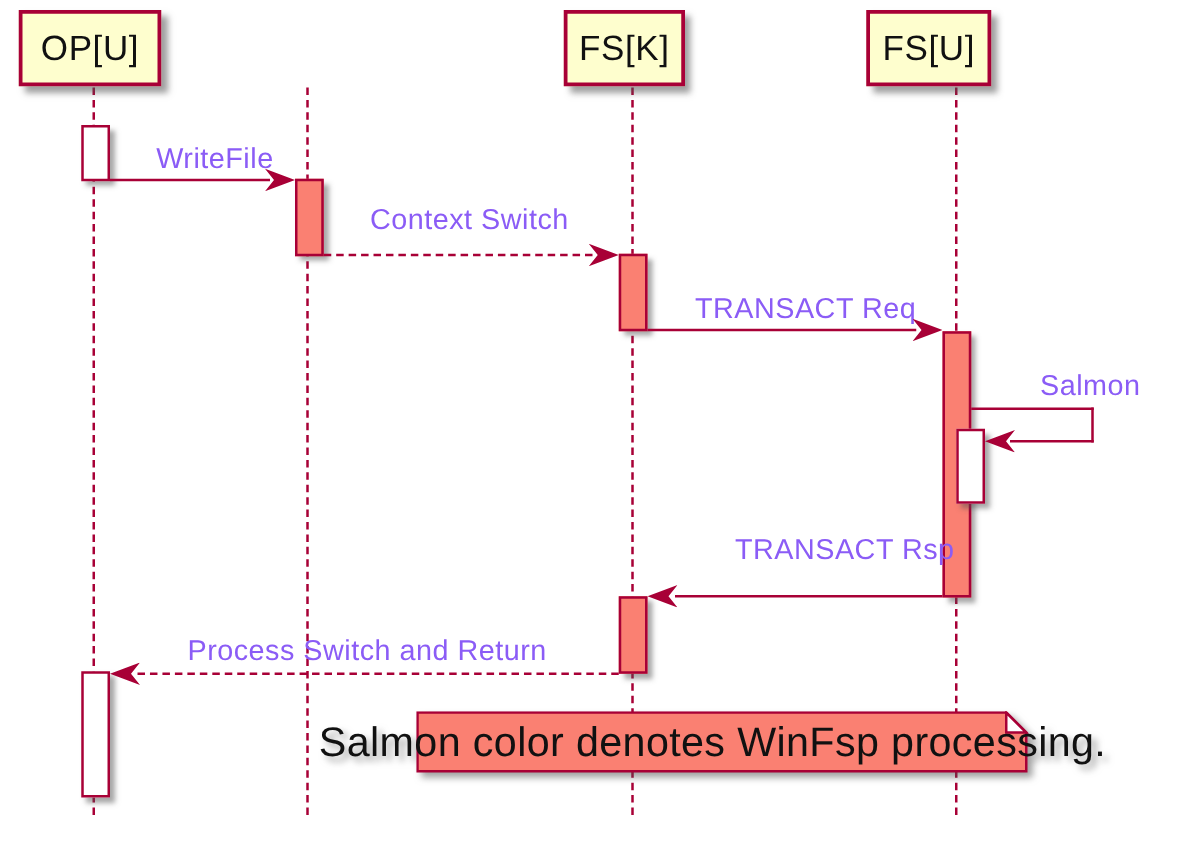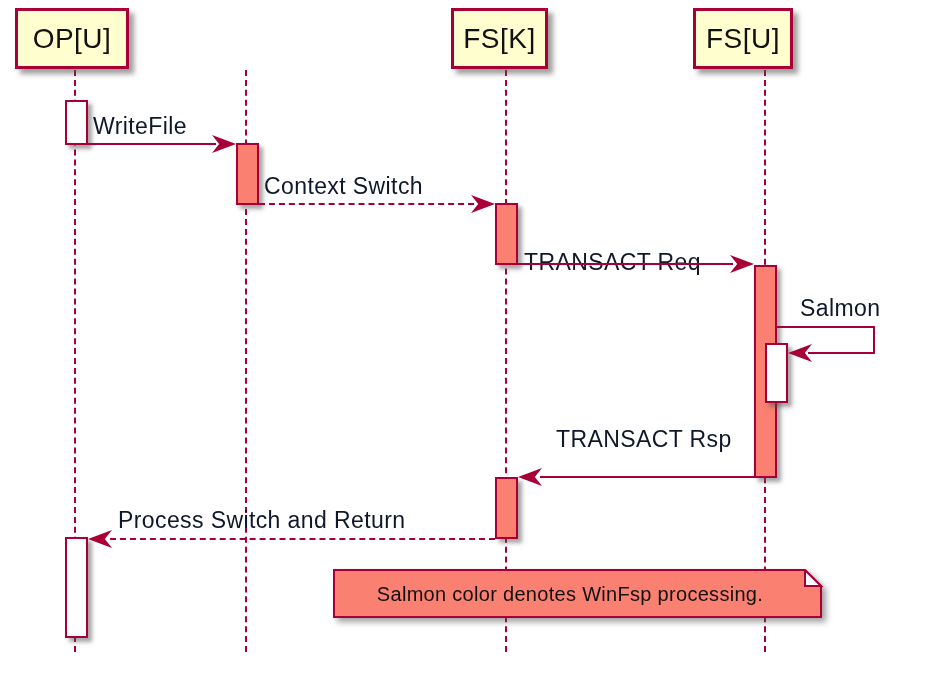--- a/index.html
+++ b/index.html
@@ -29,30 +29,31 @@
   .bar.white{background:#ffffff;}
   .bar.salmon{background:#FA8072;}
   
   .mline{position:absolute;height:0;border-top:2px solid #A80036;}
   .mline.dashed{border-top-style:dashed;}
   .vline{position:absolute;width:0;border-left:2px solid #A80036;}
   .arrow{position:absolute;width:24px;height:18px;background:#A80036;}
   .arrow.right{clip-path:polygon(0 0,100% 50%,0 100%,30% 50%);}
   .arrow.left{clip-path:polygon(100% 0,0 50%,100% 100%,70% 50%);}
   .mlabel{
-    position:absolute;font-size:23px;letter-spacing:.4px;color:#0f172a;
+    position:absolute;font-size:23px;letter-spacing:.4px;color:#8b5cf6;
     white-space:nowrap;
+    padding-left:32px;
   }
   
   .note-wrap{position:absolute;left:333px;top:569px;width:490px;height:50px;
     filter:drop-shadow(4px 4px 3px rgba(80,80,80,.55));}
   .note-text{
     position:absolute;left:0;top:0;width:474px;height:50px;
     display:flex;align-items:center;justify-content:center;
-    font-size:20px;letter-spacing:.3px;color:#111;white-space:nowrap;
+    font-size:33px;letter-spacing:.3px;color:#111;white-space:nowrap;
   }
 </style>
 </head>
 <body>
 
 <div id="stage">
 
   <div class="lifeline" style="left:74px"></div>
   <div class="lifeline" style="left:245px"></div>
   <div class="lifeline" style="left:505px"></div>
@@ -76,27 +77,27 @@
   <div class="bar salmon" style="left:495px;top:477px;height:62px"></div>
   <div class="bar white" style="left:65px;top:537px;height:101px"></div>
 
   <div>
     <span class="mlabel" style="left:93px;top:113px">WriteFile</span>
     <div class="mline" style="left:88px;top:143px;width:128px"></div>
     <div class="arrow right" style="left:212px;top:135px"></div>
   </div>
 
   <div>
-    <span class="mlabel" style="left:264px;top:173px">Context Switch</span>
+    <span class="mlabel" style="left:264px;top:162px">Context Switch</span>
     <div class="mline dashed" style="left:259px;top:203px;width:215px"></div>
     <div class="arrow right" style="left:471px;top:195px"></div>
   </div>
 
   <div>
-    <span class="mlabel" style="left:524px;top:249px">TRANSACT Req</span>
+    <span class="mlabel" style="left:524px;top:233px">TRANSACT Req</span>
     <div class="mline" style="left:518px;top:263px;width:215px"></div>
     <div class="arrow right" style="left:730px;top:255px"></div>
   </div>
 
   <div>
     <span class="mlabel" style="left:800px;top:295px">Salmon</span>
     <div class="mline" style="left:777px;top:326px;width:98px"></div>
     <div class="vline" style="left:873px;top:326px;height:28px"></div>
     <div class="mline" style="left:808px;top:352px;width:67px"></div>
     <div class="arrow left" style="left:788px;top:344px"></div>

